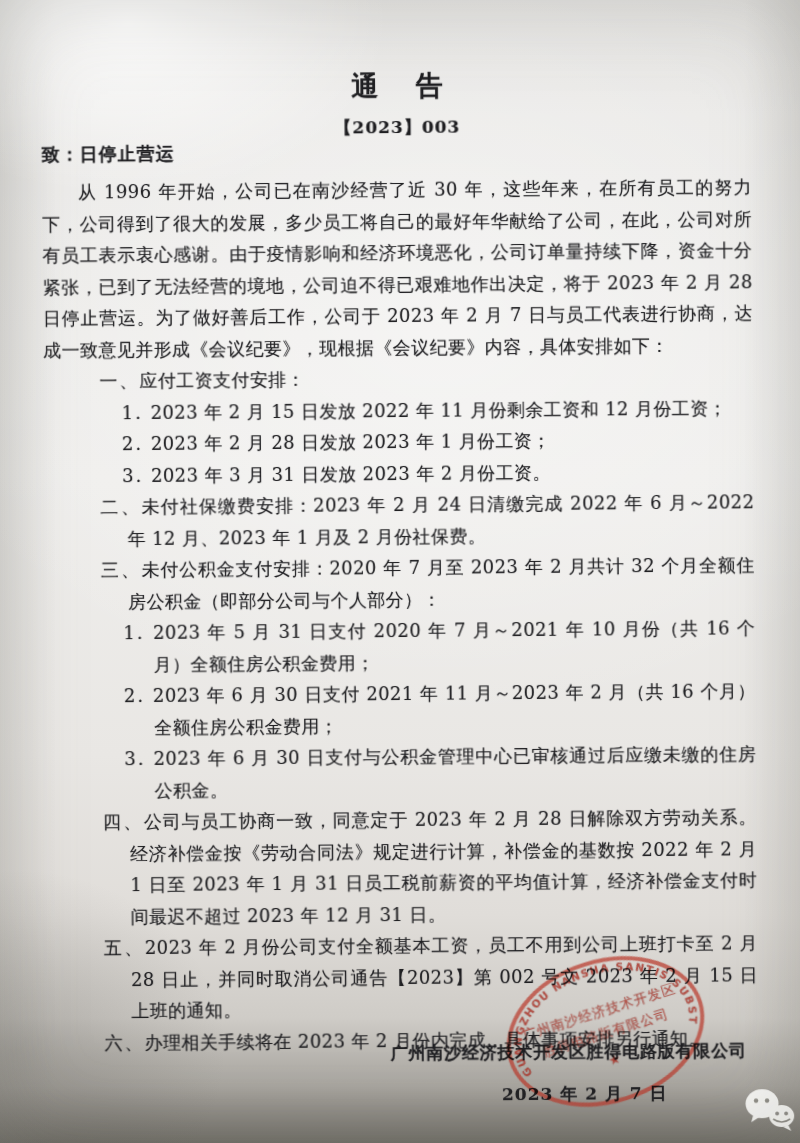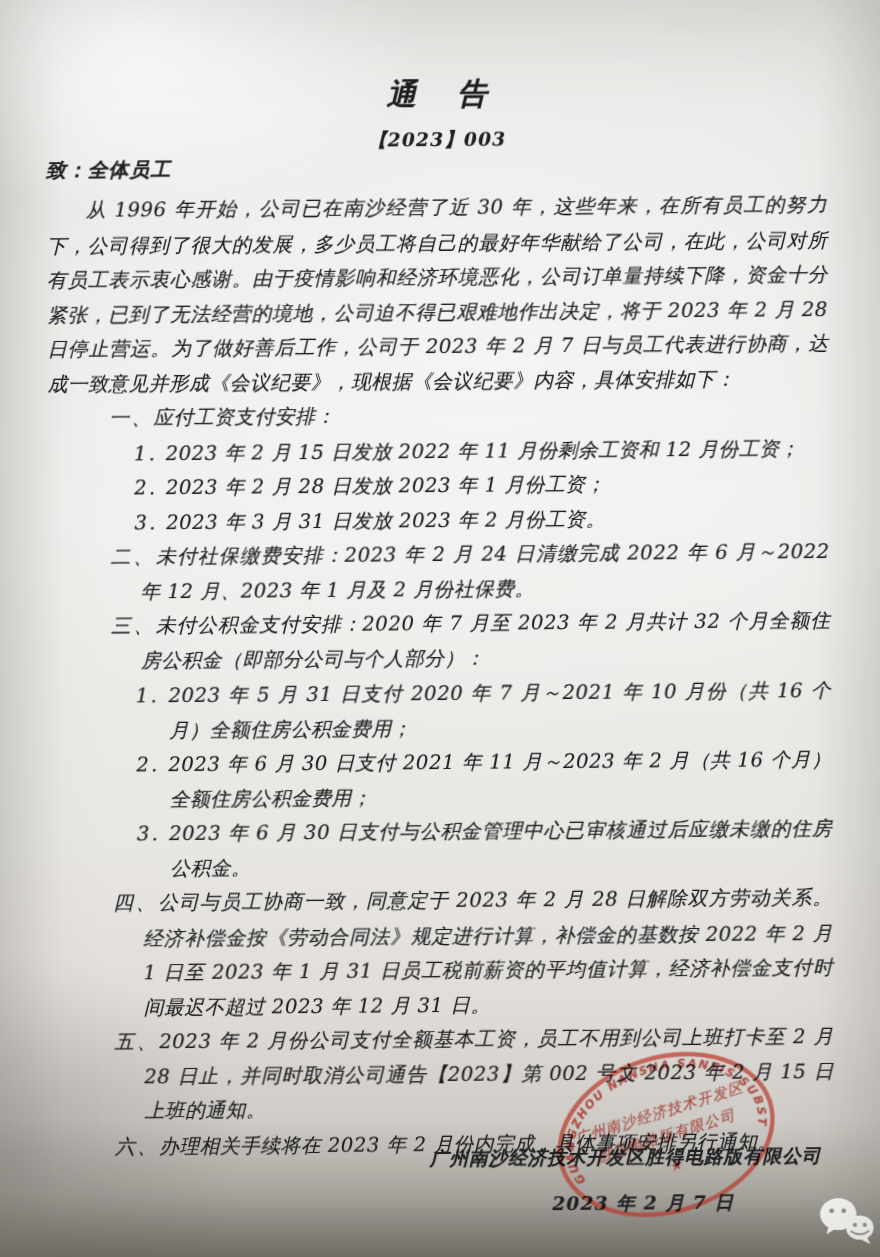--- a/index.html
+++ b/index.html
@@ -5,21 +5,20 @@
   html,body{margin:0;padding:0;background:#444;}
   .photo{
     position:relative;width:800px;height:1143px;overflow:hidden;
     font-family:"DejaVu Serif","Liberation Serif",serif;
     background:
       radial-gradient(420px 280px at 16% 2%, rgba(255,255,255,.85), rgba(255,255,255,0) 62%),
       radial-gradient(760px 560px at 55% 28%, rgba(255,255,255,.45), rgba(255,255,255,0) 72%),
       radial-gradient(300px 260px at 2% 92%, rgba(95,93,88,.28), rgba(95,93,88,0) 70%),
       linear-gradient(90deg, rgba(120,118,112,.16), rgba(0,0,0,0) 7%, rgba(0,0,0,0) 93%, rgba(120,118,112,.14)),
       linear-gradient(180deg,#e2e1df 0%,#eae9e7 10%,#efeeec 42%,#e9e7e4 66%,#e0ddd9 80%,#cfccc7 89%,#a8a59f 95%,#8b8882 97.5%,#6f6d66 100%);
-    font-style: italic;
   }
   .photo::after{
     content:"";position:absolute;inset:0;pointer-events:none;
     box-shadow:inset 0 0 90px rgba(110,108,100,.22);
   }
   .page{
     position:absolute;inset:0;
     transform:rotate(-0.45deg);transform-origin:50% 40%;
     color:#1f1f22;
     text-shadow:0 0 1px rgba(40,40,42,.38);
@@ -71,21 +70,21 @@
   .watermark .wm-label{font-size:31px;font-weight:bold;letter-spacing:1px;}
 </style>
 </head>
 <body>
 
 <div class="photo">
   <div class="page">
 
     <div class="title">通  告</div>
     <div class="docnum">【2023】003</div>
-    <div class="salutation">致：全体员工</div>
+    <div class="salutation">致：日停止营运</div>
 
     <div class="docbody">
       <p class="intro">从 1996 年开始，公司已在南沙经营了近 30 年，这些年来，在所有员工的努力下，公司得到了很大的发展，多少员工将自己的最好年华献给了公司，在此，公司对所有员工表示衷心感谢。由于疫情影响和经济环境恶化，公司订单量持续下降，资金十分紧张，已到了无法经营的境地，公司迫不得已艰难地作出决定，将于 2023 年 2 月 28 日停止营运。为了做好善后工作，公司于 2023 年 2 月 7 日与员工代表进行协商，达成一致意见并形成《会议纪要》，现根据《会议纪要》内容，具体安排如下：</p>
       <div id="items">
           <p class="l1"><span class="marker">一、</span><span>应付工资支付安排：</span></p>
           <p class="l2"><span class="marker">1. </span><span>2023 年 2 月 15 日发放 2022 年 11 月份剩余工资和 12 月份工资；</span></p>
           <p class="l2"><span class="marker">2. </span><span>2023 年 2 月 28 日发放 2023 年 1 月份工资；</span></p>
           <p class="l2"><span class="marker">3. </span><span>2023 年 3 月 31 日发放 2023 年 2 月份工资。</span></p>
           <p class="l1"><span class="marker">二、</span><span>未付社保缴费安排：2023 年 2 月 24 日清缴完成 2022 年 6 月～2022 年 12 月、2023 年 1 月及 2 月份社保费。</span></p>
           <p class="l1"><span class="marker">三、</span><span>未付公积金支付安排：2020 年 7 月至 2023 年 2 月共计 32 个月全额住房公积金（即部分公司与个人部分）：</span></p>

